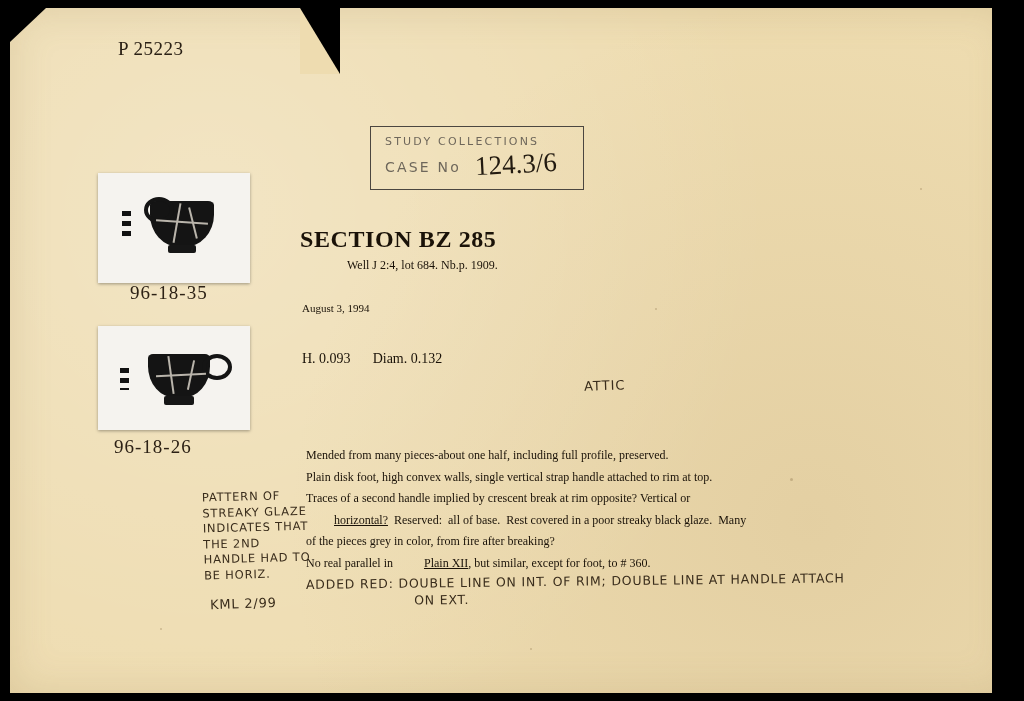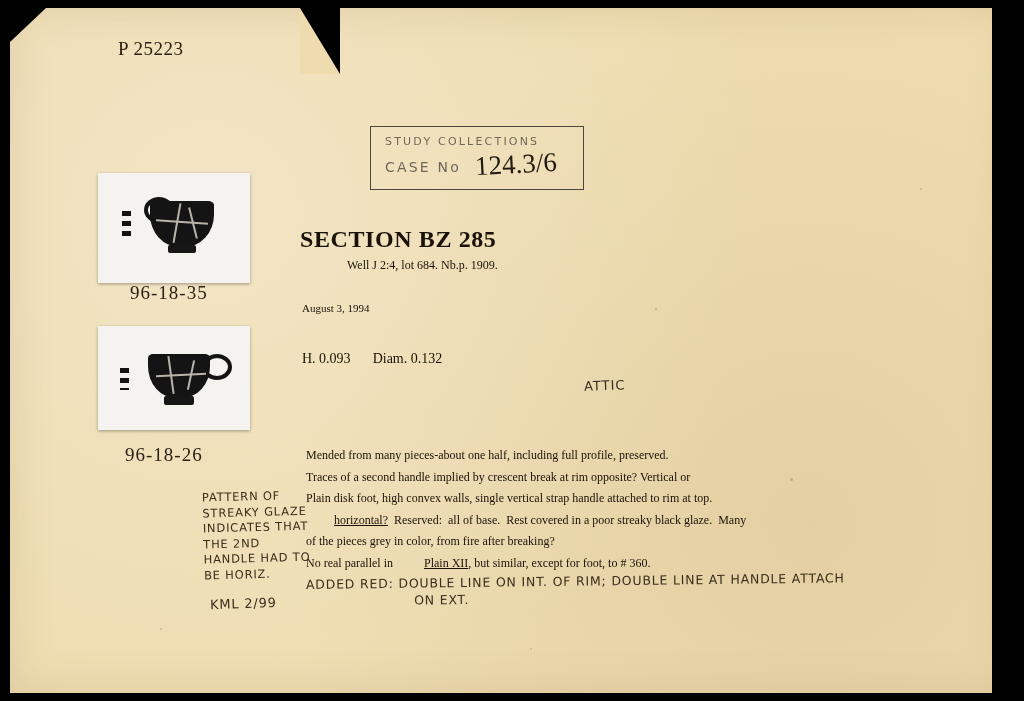--- a/index.html
+++ b/index.html
@@ -157,21 +157,21 @@
   }
 
   .photo-label {
     position: absolute;
     font-family: "Liberation Serif", serif;
     font-size: 19px;
     color: #2c2115;
     letter-spacing: 1px;
   }
   #label1 { left: 120px; top: 274px; }
-  #label2 { left: 115px; top: 428px; margin-top: 8px; }
+  #label2 { left: 104px; top: 428px; }
 
   
   #section-title {
     position: absolute;
     left: 290px;
     top: 218px;
     font-size: 24px;
     font-weight: bold;
     letter-spacing: 0.6px;
     color: #1a1208;
@@ -340,22 +340,22 @@
     <div id="date-line">August 3, 1994</div>
     <div id="dims-line">
       <span>H.  0.093</span><span class="gap"></span><span>Diam. 0.132</span>
     </div>
 
     <div id="attic-note" class="hand" style="position:absolute;">ATTIC</div>
 
 
     <div id="body-text">
       <p>Mended from many pieces-about one half, including full profile, preserved.</p>
+      <p>Plain disk foot, high convex walls, single vertical strap handle attached to rim at top.</p>
       <p>Traces of a second handle implied by crescent break at rim opposite?  Vertical or</p>
-      <p>Plain disk foot, high convex walls, single vertical strap handle attached to rim at top.</p>
       <p><span class="u">horizontal?</span>&nbsp; Reserved:&nbsp; all of base.&nbsp; Rest covered in a poor streaky black glaze.&nbsp; Many</p>
       <p>of the pieces grey in color, from fire after breaking?</p>
       <p>No real parallel in <span class="u">Plain XII</span>, but similar, except for foot, to # 360.</p>
     </div>
 
     <div id="hand-left" class="hand">PATTERN OF STREAKY GLAZE INDICATES THAT THE 2ND HANDLE HAD TO BE HORIZ.</div>
     <div id="hand-initials" class="hand">KML 2/99</div>
     <div id="hand-bottom" class="hand">
       <span>ADDED RED: DOUBLE LINE ON INT. OF RIM; DOUBLE LINE AT HANDLE ATTACH</span><br>
       <span class="indent"></span><span>ON EXT.</span>

